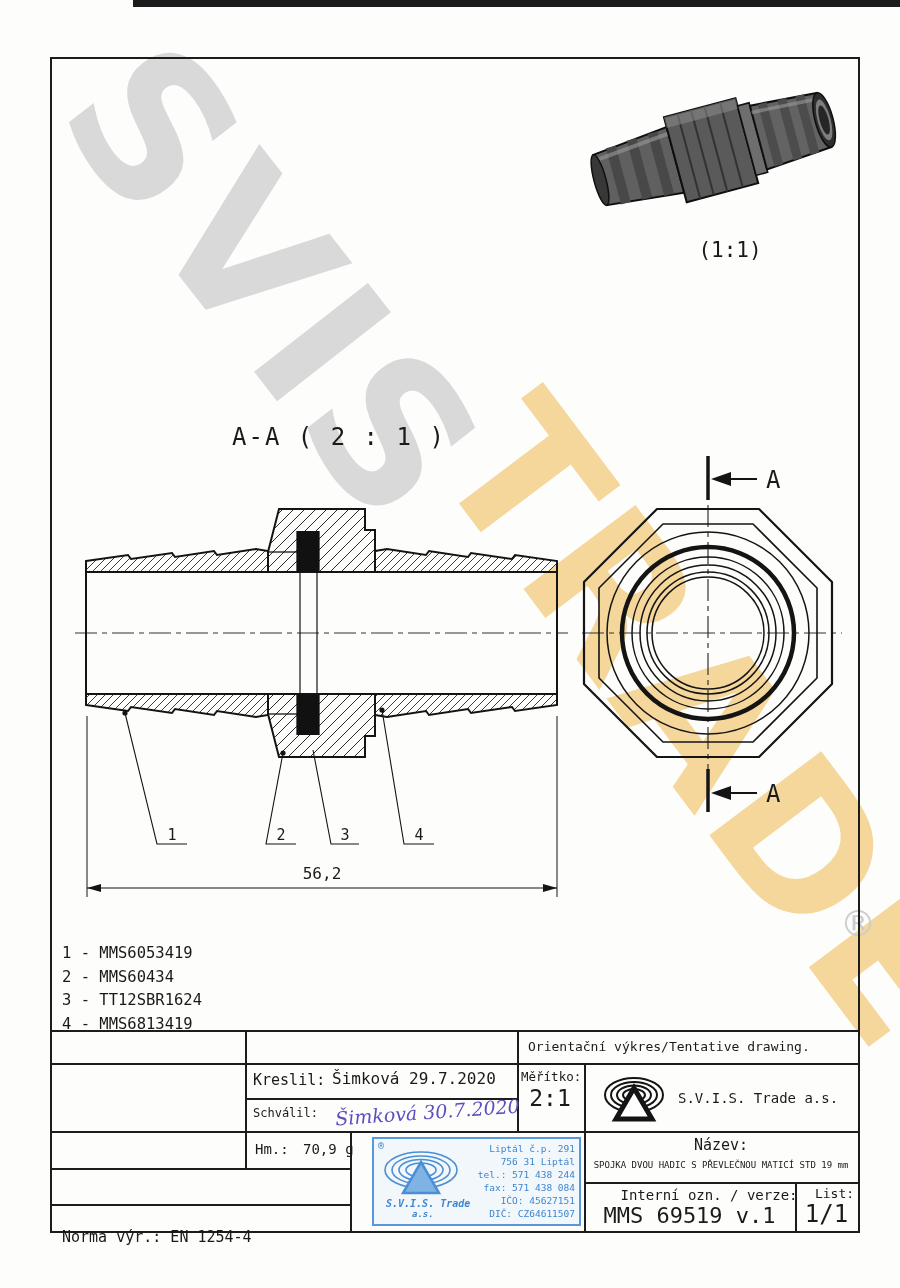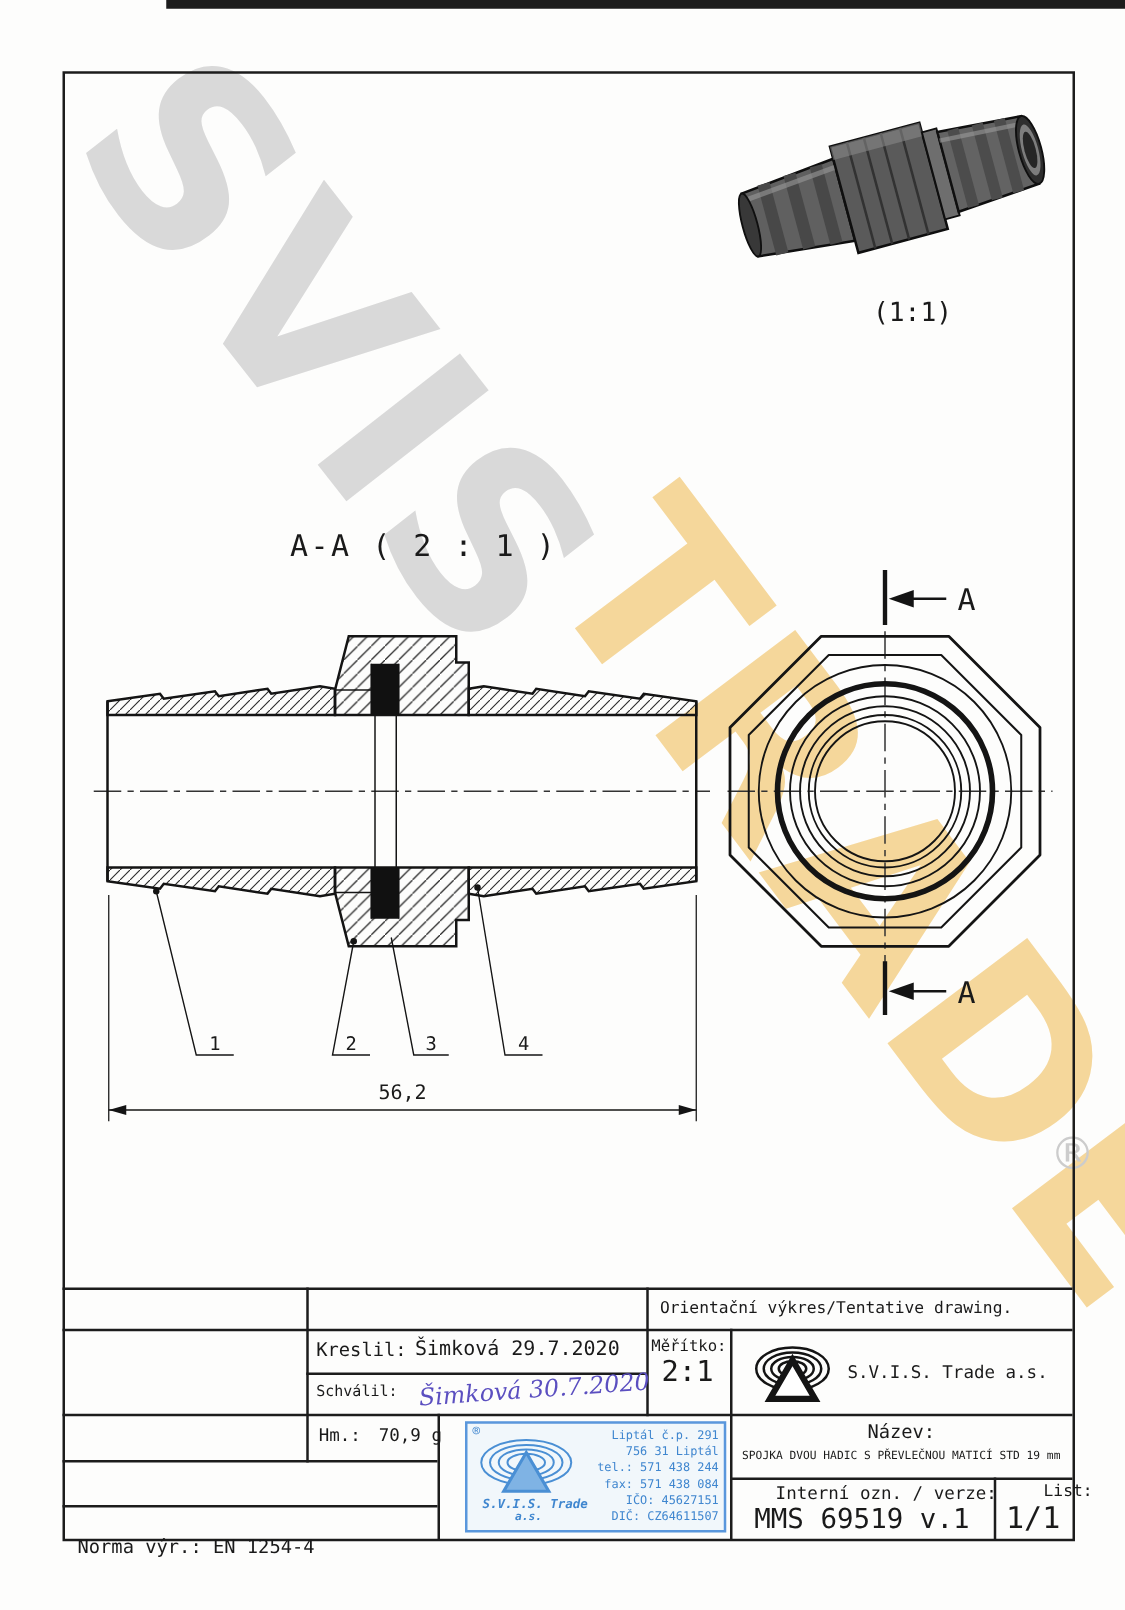--- a/index.html
+++ b/index.html
@@ -147,20 +147,26 @@
     <line x1="708" y1="456" x2="708" y2="500" stroke="#141414" stroke-width="3.5"></line>
     <line x1="708" y1="769" x2="708" y2="812" stroke="#141414" stroke-width="3.5"></line>
     <line x1="716" y1="479" x2="757" y2="479" stroke="#141414" stroke-width="2"></line>
     <polygon points="711,479 731,472 731,486" fill="#141414"></polygon>
     <text x="766" y="488" font-size="24">A</text>
     <line x1="716" y1="793" x2="757" y2="793" stroke="#141414" stroke-width="2"></line>
     <polygon points="711,793 731,786 731,800" fill="#141414"></polygon>
     <text x="766" y="802" font-size="24">A</text>
   </svg>
 
+  <div class="t" style="left:62px;top:942px;font-size:15.5px;line-height:23.5px;z-index:3;">
+    <div>1 - MMS6053419</div>
+    <div>2 - MMS60434</div>
+    <div>3 - TT12SBR1624</div>
+    <div>4 - MMS6813419</div>
+  </div>
 
   <div>
     <div class="line" style="left:50px;top:1030px;width:808px;height:2px;"></div>
     <div class="line" style="left:50px;top:1063px;width:808px;height:2px;"></div>
     <div class="line" style="left:245px;top:1098px;width:272px;height:2px;"></div>
     <div class="line" style="left:50px;top:1131px;width:808px;height:2px;"></div>
     <div class="line" style="left:50px;top:1168px;width:300px;height:2px;"></div>
     <div class="line" style="left:50px;top:1204px;width:300px;height:2px;"></div>
     <div class="line" style="left:584px;top:1182px;width:274px;height:2px;"></div>
     <div class="line" style="left:245px;top:1030px;width:2px;height:140px;"></div>
@@ -189,21 +195,21 @@
     <div class="t" style="left:678px;top:1090px;font-size:14px;">S.V.I.S. Trade a.s.</div>
 
     <div class="t" style="left:255px;top:1141px;font-size:14px;">Hm.:</div>
     <div class="t" style="left:303px;top:1141px;font-size:14px;text-align:center;">70,9 g</div>
 
     <div class="t ctr" style="left:584px;top:1136px;width:274px;font-size:15px;">Název:</div>
     <div class="t ctr" style="left:584px;top:1160px;width:274px;font-size:9px;">SPOJKA DVOU HADIC S PŘEVLEČNOU MATICÍ STD 19 mm</div>
 
     <div class="t ctr" style="left:584px;top:1187px;width:250px;font-size:14px;">Interní ozn. / verze:</div>
     <div class="t ctr" style="left:584px;top:1203px;width:211px;font-size:22px;">MMS 69519 v.1</div>
-    <div class="t ctr" style="left:795px;top:1186px;width:79px;font-size:13px;text-align:right;">List:</div>
+    <div class="t ctr" style="left:795px;top:1186px;width:79px;font-size:13px;">List:</div>
     <div class="t ctr" style="left:795px;top:1200px;width:63px;font-size:24px;">1/1</div>
 
     <div class="t" style="left:62px;top:1228px;font-size:15px;">Norma výr.: EN 1254-4</div>
   </div>
 
   <div id="stamp">
     <span class="t" style="left:4px;top:1px;font-size:10px;">®</span>
     <svg class="abs" style="left:8px;top:10px;" width="78px" height="48" viewBox="0 0 78 48">
       <ellipse cx="39" cy="21" rx="36" ry="18" fill="none" stroke="#4a8fd4" stroke-width="1.6"></ellipse>
       <ellipse cx="39" cy="21" rx="29" ry="14" fill="none" stroke="#4a8fd4" stroke-width="1.6"></ellipse>

